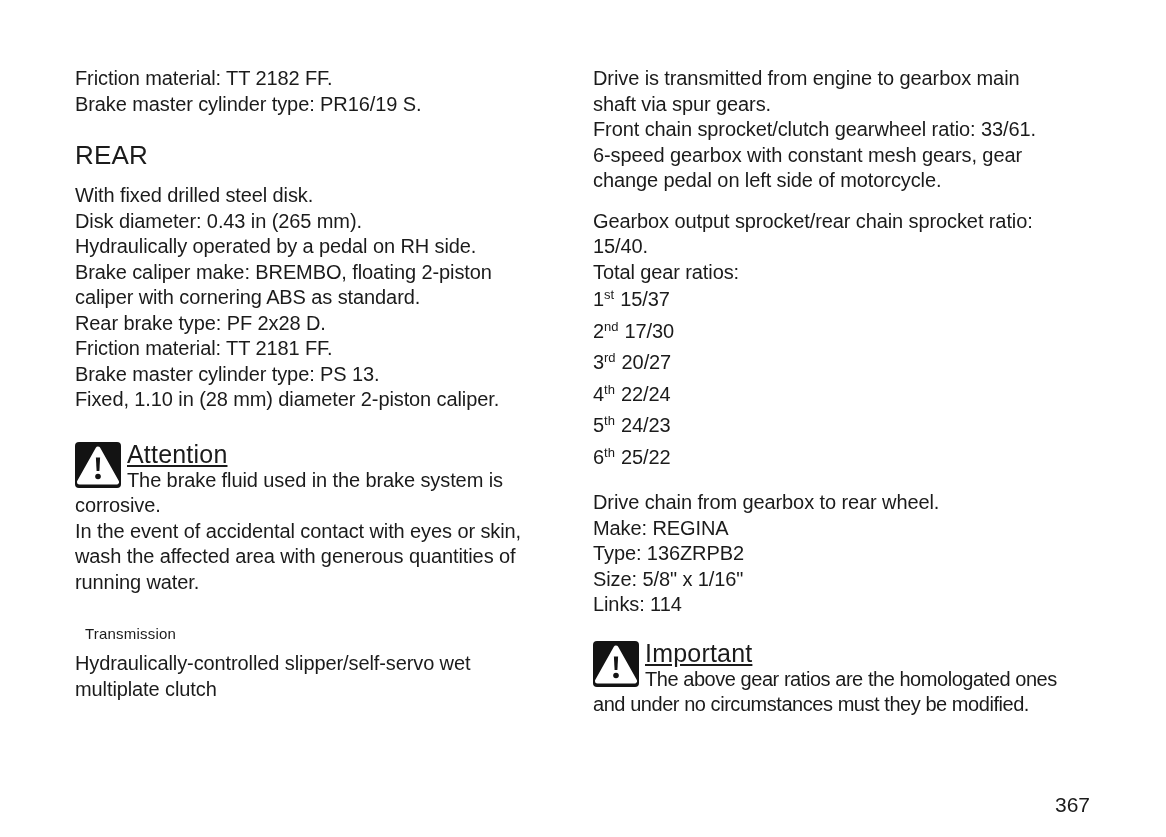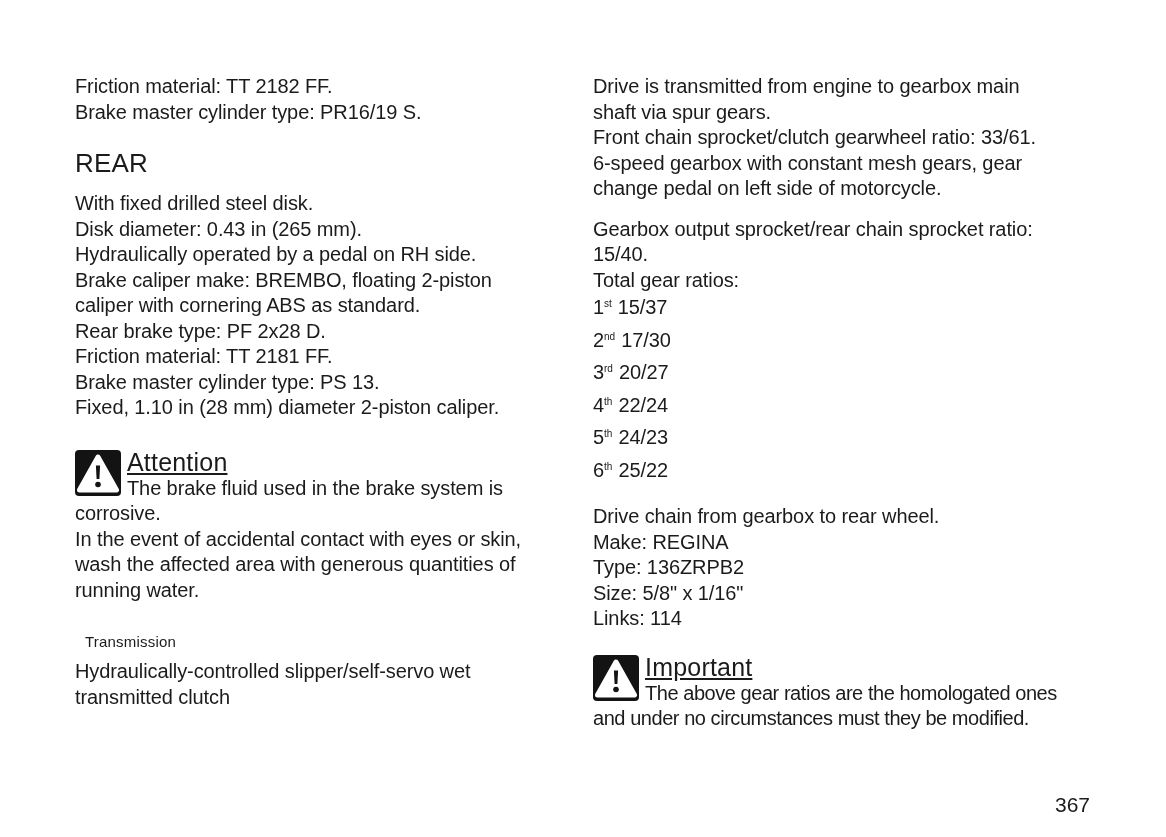--- a/index.html
+++ b/index.html
@@ -5,21 +5,21 @@
   html, body { margin: 0; padding: 0; background: #e8e8e8; }
   .page {
     position: relative;
     width: 1166px;
     height: 837px;
     background: #ffffff;
     font-family: "Liberation Sans", sans-serif;
     color: #1b1b1b;
     overflow: hidden;
   }
-  .col { position: absolute; top: 74px; width: 505px; }
+  .col { position: absolute; top: 66px; width: 505px; }
   .col-left  { left: 75px; }
   .col-right { left: 593px; }
 
   .line {
     font-size: 20px;
     line-height: 25.5px;
     white-space: nowrap;
     letter-spacing: -0.1px;
   }
   .callout .line { white-space: normal; }
@@ -35,21 +35,21 @@
     font-size: 15px;
     margin: 24px 0 2px 10px;
   }
 
   .para { margin: 0; }
   .para-gap { margin-top: 15px; }
   .chain-gap { margin-top: 16px; }
 
   .gear-row { line-height: 28.5px; white-space: nowrap; }
   .gear-row sup {
-    font-size: 10px;
+    font-size: 13px;
     vertical-align: baseline;
     position: relative;
     top: -7px;
     letter-spacing: 0;
   }
   .gear-ratio { margin-left: 6px; }
 
   .callout { margin-top: 27px; }
   .callout::after { content: ""; display: block; clear: both; }
   .callout-important { margin-top: 21px; }
@@ -117,21 +117,21 @@
       <div class="line">corrosive.</div>
       <div class="line">In the event of accidental contact with eyes or skin,</div>
       <div class="line">wash the affected area with generous quantities of</div>
       <div class="line">running water.</div>
     </div>
 
     <h2 class="section-heading transmission-heading">Transmission</h2>
 
     <div class="para">
       <div class="line">Hydraulically-controlled slipper/self-servo wet</div>
-      <div class="line">transmitted clutch</div>
+      <div class="line">multiplate clutch</div>
     </div>
 
   </div>
 
   <div class="col col-right">
 
     <div class="para">
       <div class="line">Drive is transmitted from engine to gearbox main</div>
       <div class="line">shaft via spur gears.</div>
       <div class="line">Front chain sprocket/clutch gearwheel ratio: 33/61.</div>

